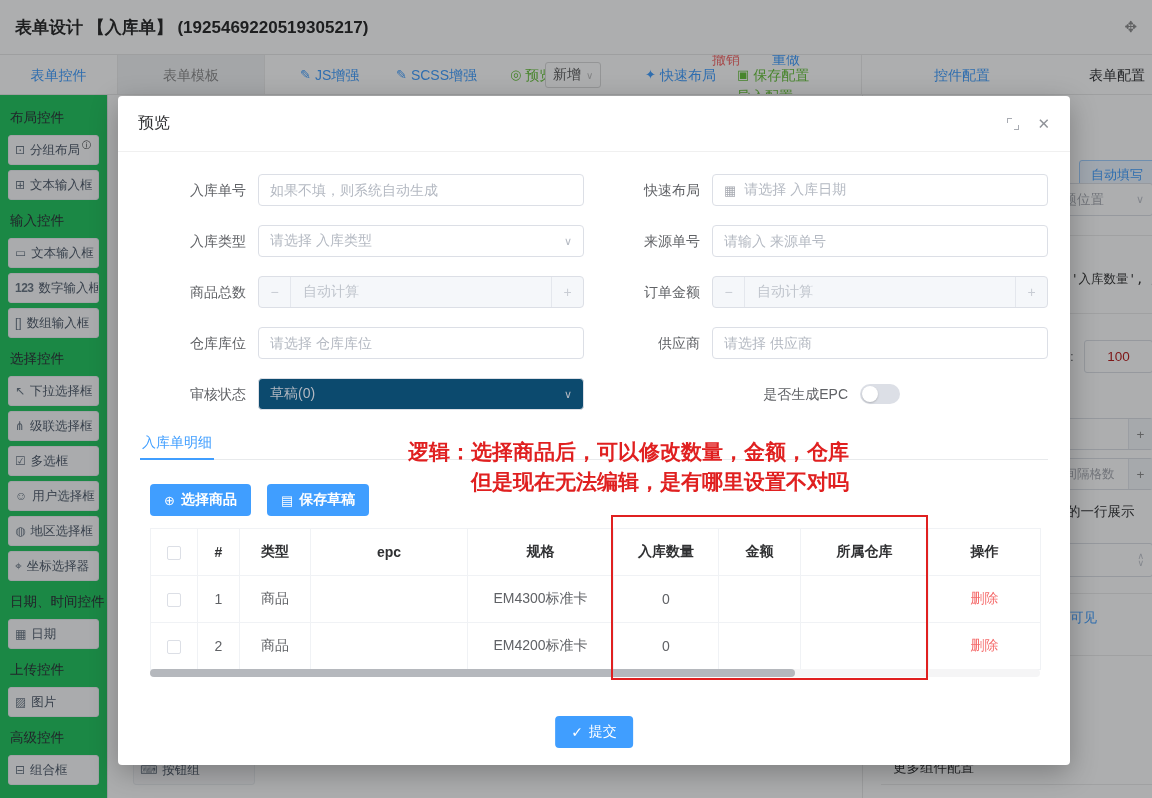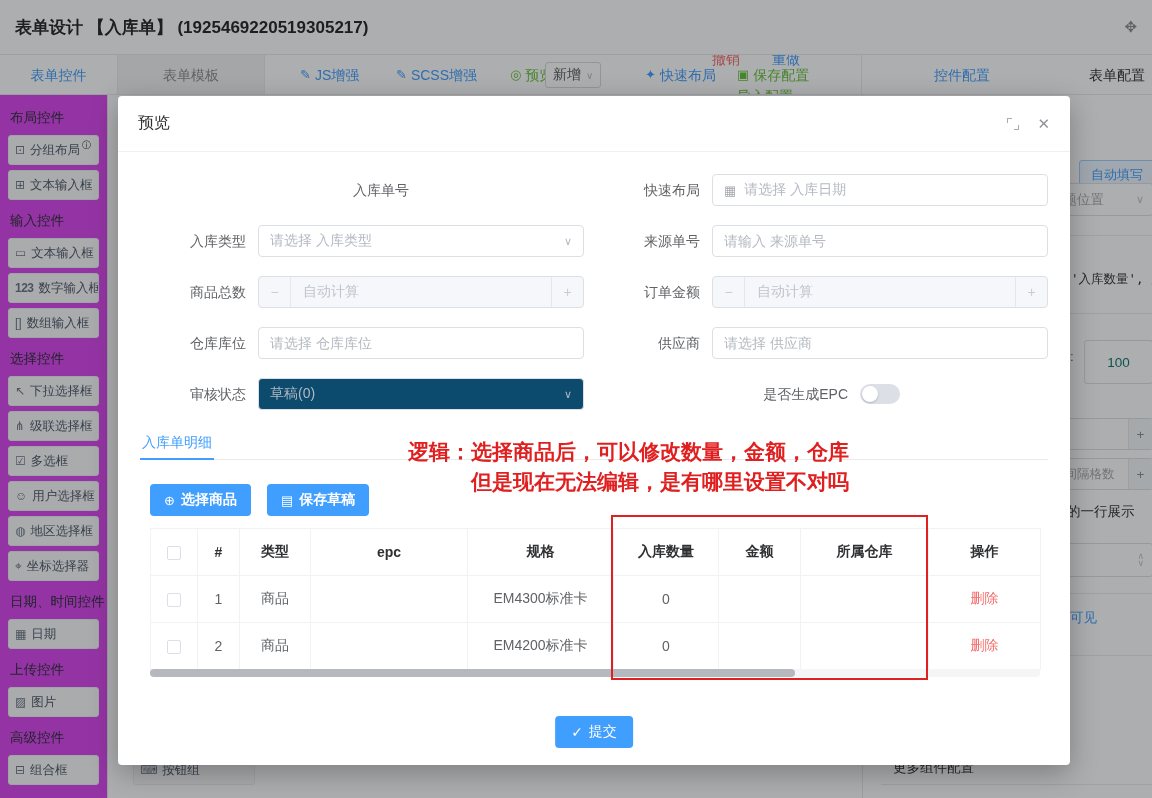--- a/index.html
+++ b/index.html
@@ -24,21 +24,21 @@
   .blue { color:#409EFF; } .green { color:#67C23A; } .redish { color:#F56C6C; }
   .addbtn { left:545px; top:7px; height:26px; border:1px solid #d9d9d9; border-radius:3px;
     padding:0 7px; display:flex; align-items:center; gap:5px; font-size:13px; color:#595959; background:#fff; cursor:pointer; }
   .addbtn .chev { font-size:10px; color:#bfbfbf; }
   .fragtop { top:-6px; height:20px; line-height:20px; font-size:14px; }
   .fragbot { top:33px; height:14px; line-height:16px; font-size:14px; overflow:hidden; }
   .vline { position:absolute; left:861px; top:0; height:40px; border-left:1px solid #ebebeb; }
   .ptabc { left:862px; top:0; width:200px; height:40px; line-height:40px; text-align:center; color:#409EFF; }
   .ptabf { left:1062px; top:0; width:110px; height:40px; line-height:40px; text-align:center; color:#303133; }
 
-  .sidebar { position:absolute; top:95px; left:0; width:108px; bottom:0; background:#d946ef;
+  .sidebar { position:absolute; top:95px; left:0; width:108px; bottom:0; background:#22c55e;
     border-right:1px solid #e4e6e8; padding:12px 8px 0; overflow:visible; }
   .sec-title { margin:12px 2px 8px; font-size:13.5px; color:#2b2f36; white-space:nowrap; }
   .side-sec:first-child .sec-title { margin-top:2px; }
   .sec-items { position:relative; }
   .side-item { height:30px; margin-bottom:5px; background:#fafbfc; border:1px solid #eceef1;
     border-radius:3px; display:flex; align-items:center; padding:0 6px; font-size:12.5px;
     color:#4e5969; white-space:nowrap; overflow:hidden; cursor:grab; }
   .side-item .ic { margin-right:5px; color:#6b7785; font-size:12px; flex:none; }
   .side-item .ic-num { font-size:12px; font-weight:700; letter-spacing:-0.5px; }
   .side-item .info { font-size:9px; color:#303133; margin-left:2px; align-self:flex-start; margin-top:3px; }
@@ -48,21 +48,21 @@
   .rightpanel { position:absolute; top:95px; left:862px; right:0; bottom:0; background:#fff; border-left:1px solid #e8e8e8; }
   .rp { position:absolute; white-space:nowrap; }
   .rp-autofill { left:216px; top:65px; width:76px; height:30px; background:#ecf5ff; border:1px solid #a0cfff;
     border-radius:3px; color:#409EFF; font-size:13px; display:flex; align-items:center; justify-content:center; cursor:pointer; }
   .rp-box { border:1px solid #dcdfe6; border-radius:3px; background:#fff; display:flex; align-items:center; }
   .rp-pos { left:178px; top:88px; width:112px; height:33px; padding:0 8px; color:#a8abb2; font-size:13.5px; }
   .rp-pos .chev { margin-left:auto; color:#c0c4cc; font-size:11px; }
   .rp-hr { border-top:1px solid #ececec; }
   .rp-code { left:208px; top:176px; font-family:"DejaVu Sans Mono",monospace; font-size:12.5px; color:#333; }
   .rp-wlabel { left:180px; top:253px; font-size:13.5px; color:#606266; }
-  .rp-winput { left:221px; top:245px; width:69px; height:44px; justify-content:center; font-size:13.5px; color:#0f766e; }
+  .rp-winput { left:221px; top:245px; width:69px; height:33px; justify-content:center; font-size:13.5px; color:#b91c1c; }
   .rp-step { left:178px; top:323px; width:112px; height:32px; font-size:13.5px; color:#606266; }
   .rp-step .val { padding:0 10px; flex:1; overflow:hidden; }
   .rp-step .plus { width:24px; flex:none; height:100%; border-left:1px solid #e4e7ed; background:#f5f7fa;
     color:#8c8c8c; display:flex; align-items:center; justify-content:center; }
   .rp-step2 { top:363px; }
   .rp-step2 .val { color:#a8abb2; font-size:12.5px; }
   .rp-rowtext { left:204px; top:408px; font-size:13.5px; color:#303133; }
   .rp-sel { left:196px; top:448px; width:94px; height:34px; padding:0 8px; }
   .rp-sel .updown { margin-left:auto; display:flex; flex-direction:column; line-height:7px; font-size:9px; color:#c0c4cc; }
   .rp-visible { left:200px; top:514px; display:flex; align-items:center; gap:4px; color:#409EFF; font-size:13.5px; }
@@ -327,20 +327,23 @@
     <span class="m-title">预览</span>
     <span class="m-icons">
       <span class="fsicon"></span>
       <span class="xicon">✕</span>
     </span>
   </div>
 
   <div class="m-form">
     <div class="field">
       <span class="f-label">入库单号</span>
+      <div class="ctrl ibox">
+        <input placeholder="如果不填，则系统自动生成" style="">
+      </div>
     </div>
     <div class="field">
       <span class="f-label">快速布局</span>
       <div class="ctrl ibox">
         <span class="cal">▦</span>
         <span class="ph">请选择 入库日期</span>
       </div>
     </div>
     <div class="field">
       <span class="f-label">入库类型</span>

